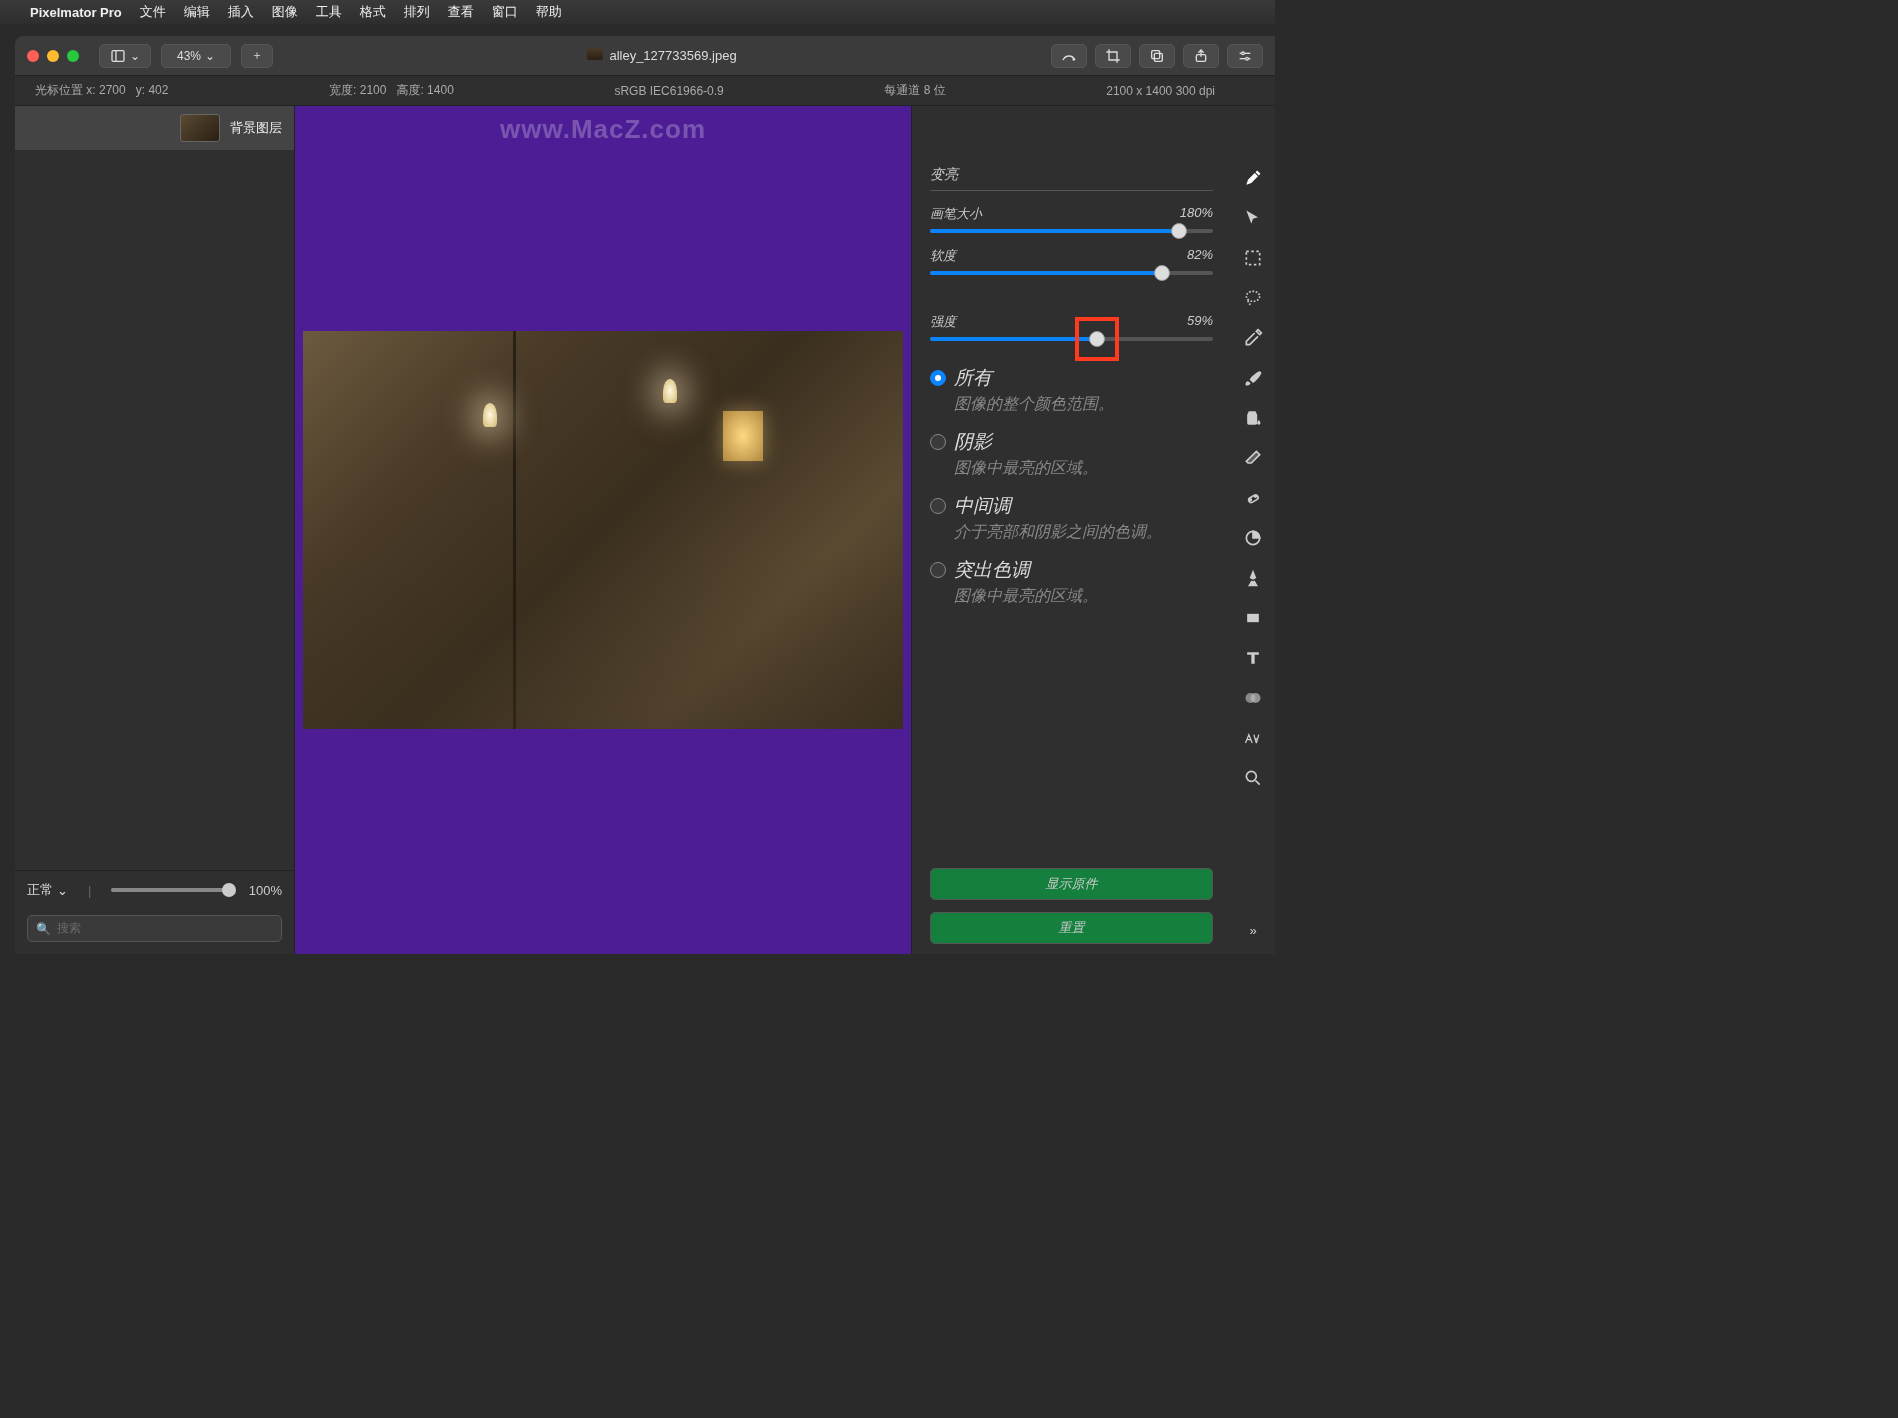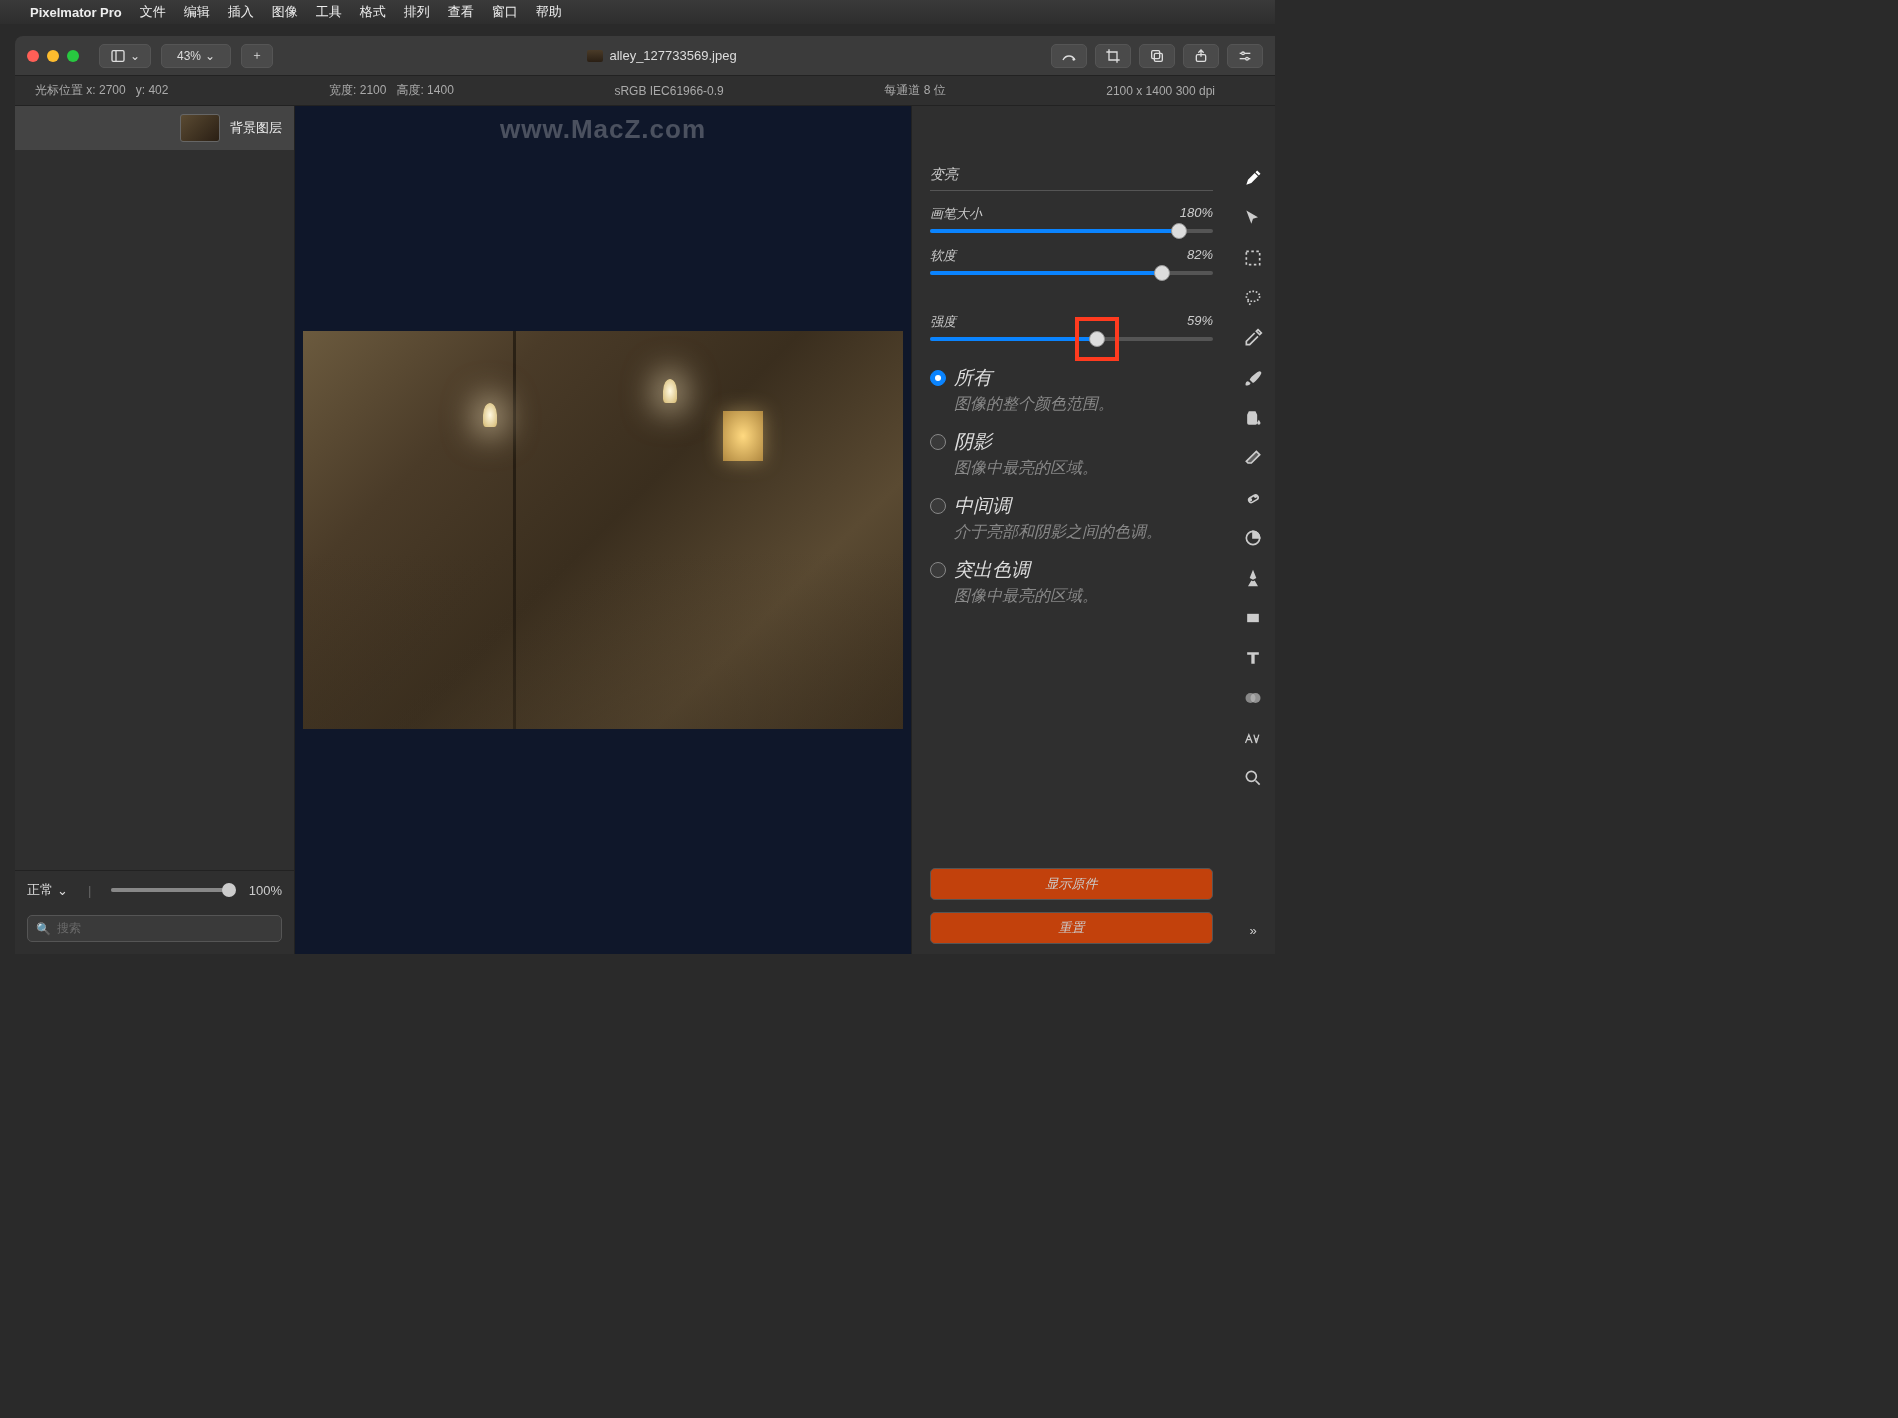--- a/index.html
+++ b/index.html
@@ -12,21 +12,21 @@
 .menubar span { cursor: default; }
 
 
 .window { position: absolute; top: 36px; left: 15px; right: 0; bottom: 0; background: #2a2a2a; border-radius: 8px 0 0 0; display: flex; flex-direction: column; }
 .titlebar { height: 40px; background: #3b3b3b; border-bottom: 1px solid #222; display: flex; align-items: center; padding: 0 12px; gap: 10px; border-radius: 8px 0 0 0; }
 .traffic { display: flex; gap: 8px; margin-right: 10px; }
 .dot { width: 12px; height: 12px; border-radius: 50%; }
 .dot.r { background: #ff5f57; } .dot.y { background: #febc2e; } .dot.g { background: #28c840; }
 .tb-btn { background: #4a4a4a; border: 1px solid #555; border-radius: 5px; height: 24px; display: flex; align-items: center; justify-content: center; color: #ddd; padding: 0 10px; font-size: 12px; }
 .tb-btn.wide { width: 70px; }
-.tb-title { flex: 1; text-align: center; color: #ddd; display: flex; align-items: center; justify-content: center; gap: 6px; }
+.tb-title { flex: 1; text-align: center; color: #ddd; display: flex; justify-content: center; gap: 6px; }
 .tb-title .thumb { width: 16px; height: 12px; background: linear-gradient(#4a3b28,#2a1f14); border-radius: 2px; }
 .tb-right { display: flex; gap: 8px; }
 .tb-icon { width: 36px; height: 24px; background: #4a4a4a; border: 1px solid #555; border-radius: 5px; display: flex; align-items: center; justify-content: center; color: #ddd; }
 
 
 .infobar { height: 30px; background: #2f2f2f; border-bottom: 1px solid #222; display: flex; align-items: center; padding: 0 20px; font-size: 12px; color: #aaa; }
 .infobar .seg { margin-right: 40px; }
 .infobar .spacer { flex: 1; }
 
 
@@ -38,21 +38,21 @@
 .layer .lthumb { width: 40px; height: 28px; background: linear-gradient(135deg,#5a4a32,#2a1f14); border-radius: 3px; border: 1px solid #666; }
 .layer span { color: #eee; font-size: 13px; }
 .left-bottom { margin-top: auto; padding: 10px 12px; display: flex; align-items: center; gap: 20px; border-top: 1px solid #222; }
 .blend { color: #ddd; font-size: 13px; display: flex; align-items: center; gap: 4px; }
 .opslider { flex: 1; height: 4px; background: #555; border-radius: 2px; position: relative; }
 .opslider .fill { position: absolute; left: 0; top: 0; bottom: 0; background: #888; border-radius: 2px; }
 .opslider .knob { position: absolute; top: -5px; width: 14px; height: 14px; background: #ccc; border-radius: 50%; transform: translateX(-50%); }
 .search { margin: 6px 12px 12px; background: #3a3a3a; border: 1px solid #555; border-radius: 5px; padding: 4px 8px; display: flex; align-items: center; gap: 6px; color: #888; font-size: 12px; }
 
 
-.canvas-wrap { flex: 1; background: #0f172a; display: flex; align-items: center; justify-content: center; position: relative; }
+.canvas-wrap { flex: 1; background: #4c1d95; display: flex; align-items: center; justify-content: center; position: relative; }
 .canvas { width: 600px; height: 398px; background: linear-gradient(135deg, #6b5a3e 0%, #4a3b28 25%, #3a2e1e 50%, #5a4a32 75%, #3a2e1e 100%); position: relative; overflow: hidden; }
 .canvas::before { content: ""; position: absolute; left: 35%; top: 0; bottom: 0; width: 3px; background: rgba(20,15,8,0.6); }
 .canvas::after { content: ""; position: absolute; left: 0; right: 0; bottom: 0; height: 45%; background: linear-gradient(transparent, rgba(60,48,32,0.4)); }
 .lamp { position: absolute; width: 14px; height: 24px; background: radial-gradient(#fff8e0,#d4b870); border-radius: 50% 50% 20% 20%; box-shadow: 0 0 30px 10px rgba(255,240,200,0.5); }
 .lamp1 { left: 30%; top: 18%; } .lamp2 { left: 60%; top: 12%; }
 .window-light { position: absolute; left: 70%; top: 20%; width: 40px; height: 50px; background: radial-gradient(#ffd980,#b08840); box-shadow: 0 0 20px rgba(255,220,140,0.4); }
 .watermark { position: absolute; top: 8px; left: 50%; transform: translateX(-50%); font-size: 26px; font-weight: 700; color: rgba(255,255,255,0.25); letter-spacing: 1px; }
 .instruction { position: absolute; bottom: 28px; left: 50%; transform: translateX(-50%); font-size: 24px; font-weight: 800; color: #ff3b1f; -webkit-text-stroke: 1px #fff; text-shadow: 0 0 3px #fff; white-space: nowrap; }
 
 
@@ -64,21 +64,21 @@
 .slider .fill { position: absolute; left: 0; top: 0; bottom: 0; background: #0a84ff; border-radius: 2px; }
 .slider .knob { position: absolute; top: -6px; width: 16px; height: 16px; background: #ddd; border-radius: 50%; transform: translateX(-50%); border: 1px solid #999; }
 .highlight-box { position: absolute; border: 4px solid #ff3b1f; width: 44px; height: 44px; pointer-events: none; }
 .radio-group { display: flex; flex-direction: column; gap: 14px; margin-top: 10px; }
 .radio-item { display: flex; flex-direction: column; gap: 3px; }
 .radio-item .rh { display: flex; align-items: center; gap: 8px; color: #ddd; font-size: 19px; }
 .radio-item .rd { color: #888; font-size: 16px; margin-left: 24px; }
 .radio { width: 16px; height: 16px; border-radius: 50%; border: 1px solid #888; background: #3a3a3a; display: flex; align-items: center; justify-content: center; }
 .radio.on { border-color: #0a84ff; background: #0a84ff; }
 .radio.on::after { content: ""; width: 6px; height: 6px; background: #fff; border-radius: 50%; }
-.panel-btn { background: #c2410c; border: 1px solid #555; border-radius: 5px; padding: 6px; text-align: center; color: #ccc; font-size: 13px; margin-top: 4px; }
+.panel-btn { background: #15803d; border: 1px solid #555; border-radius: 5px; padding: 6px; text-align: center; color: #ccc; font-size: 13px; margin-top: 4px; }
 .right .buttons { margin-top: auto; display: flex; flex-direction: column; gap: 8px; }
 
 
 .tools { width: 44px; background: #2f2f2f; display: flex; flex-direction: column; align-items: center; padding-top: 60px; gap: 16px; }
 .tool { width: 24px; height: 24px; color: #ccc; display: flex; align-items: center; justify-content: center; cursor: pointer; }
 .tool.active { color: #fff; }
 .tool svg { width: 20px; height: 20px; }
 </style>
 </head>
 <body>

